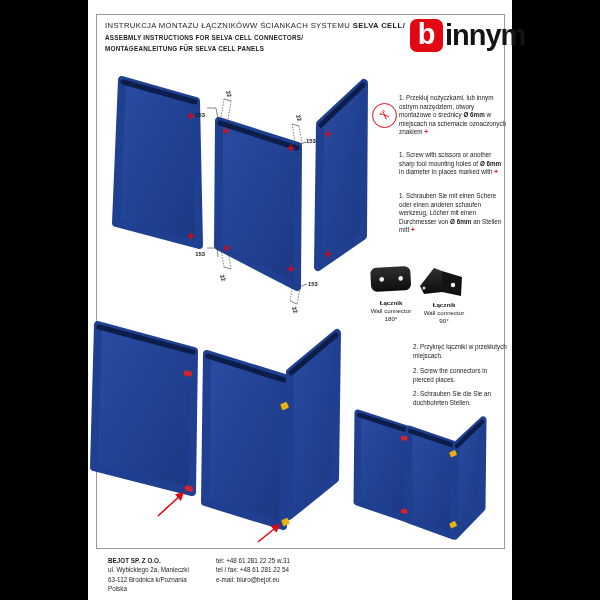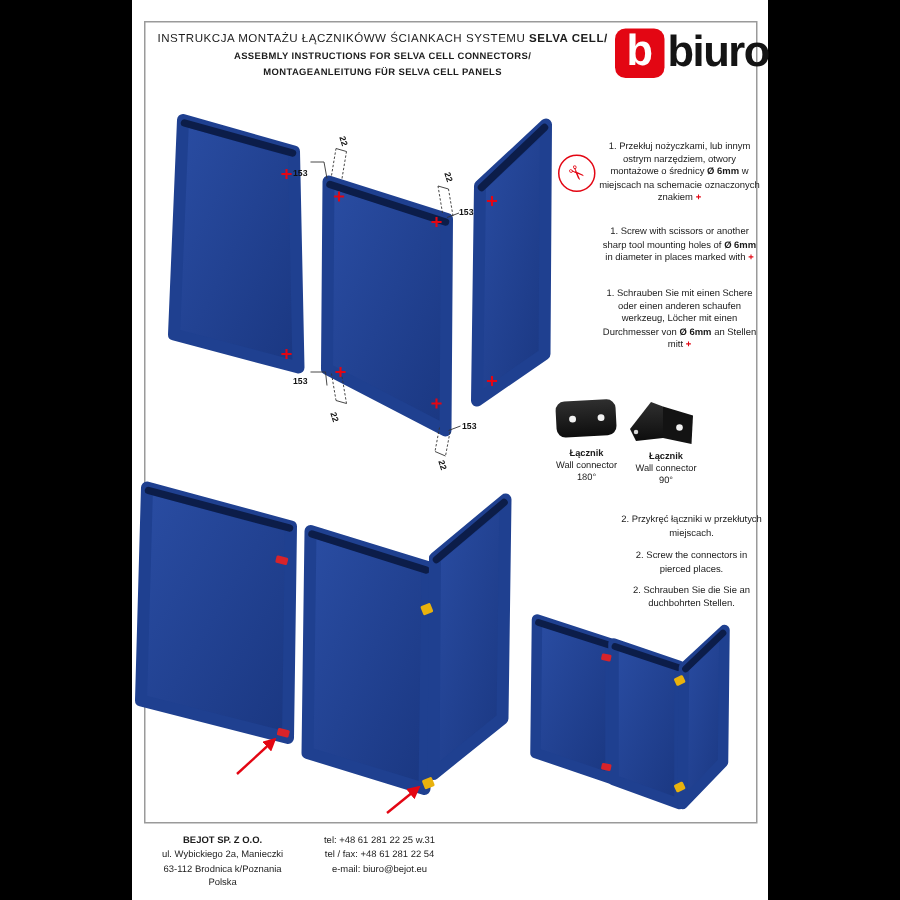--- a/index.html
+++ b/index.html
@@ -1,20 +1,20 @@
 <!DOCTYPE html>
 <html><head>
 <meta charset="utf-8">
 <style>
   html,body{margin:0;padding:0;}
   body{width:600px;height:600px;background:#000;position:relative;overflow:hidden;
        font-family:"Liberation Sans",sans-serif;-webkit-font-smoothing:antialiased;}
   .page{position:absolute;left:88px;top:0;width:424px;height:600px;background:#fff;}
   .frame{position:absolute;left:8px;top:14px;width:407px;height:533px;border:1px solid #9a9a9a;}
-  .abs{position:absolute;text-align:center;}
+  .abs{position:absolute;}
   
   .title{left:17px;top:21px;color:#1c1c1c;}
   .title .l1{font-size:7.7px;letter-spacing:.35px;white-space:nowrap;margin-bottom:4px;}
   .title .l1 b{font-weight:bold;}
   .title .l2,.title .l3{font-size:6.3px;font-weight:bold;letter-spacing:.25px;white-space:nowrap;margin-bottom:4px;}
   .logo{left:322px;top:19px;display:flex;align-items:flex-start;}
   .logo-sq{width:33px;height:33px;background:#e30613;border-radius:7px;display:flex;align-items:center;justify-content:center;}
   .logo-sq span{color:#fff;font-size:29px;font-weight:bold;line-height:1;position:relative;top:-1px;}
   .logo-rest{font-size:29px;font-weight:bold;color:#141414;letter-spacing:-1px;line-height:33px;margin-left:2px;}
   
@@ -40,21 +40,21 @@
 
   <div class="title abs">
     <div class="l1"><span>INSTRUKCJA MONTAŻU ŁĄCZNIKÓWW ŚCIANKACH SYSTEMU </span><b>SELVA CELL/</b></div>
     <div class="l2">ASSEBMLY INSTRUCTIONS FOR SELVA CELL CONNECTORS/</div>
     <div class="l3">MONTAGEANLEITUNG FÜR SELVA CELL PANELS</div>
   </div>
   <div class="logo abs">
     <div class="logo-sq">
         <span>b</span>
       </div>
-    <div class="logo-rest">biuro</div>
+    <div class="logo-rest">innym</div>
   </div>
 
   <div class="scissors abs">
       <span>✂</span>
     </div>
   <div class="para abs" style="left:311px;top:94px;">
     <span>1. Przekłuj nożyczkami, lub innym ostrym narzędziem, otwory montażowe o średnicy </span><b>Ø 6mm</b><span> w miejscach na schemacie oznaczonych znakiem </span><span class="mark">+</span>
   </div>
   <div class="para abs" style="left:311px;top:151px;">
     <span>1. Screw with scissors or another sharp tool mounting holes of </span><b>Ø 6mm</b><span> in diameter in places marked with </span><span class="mark">+</span>

